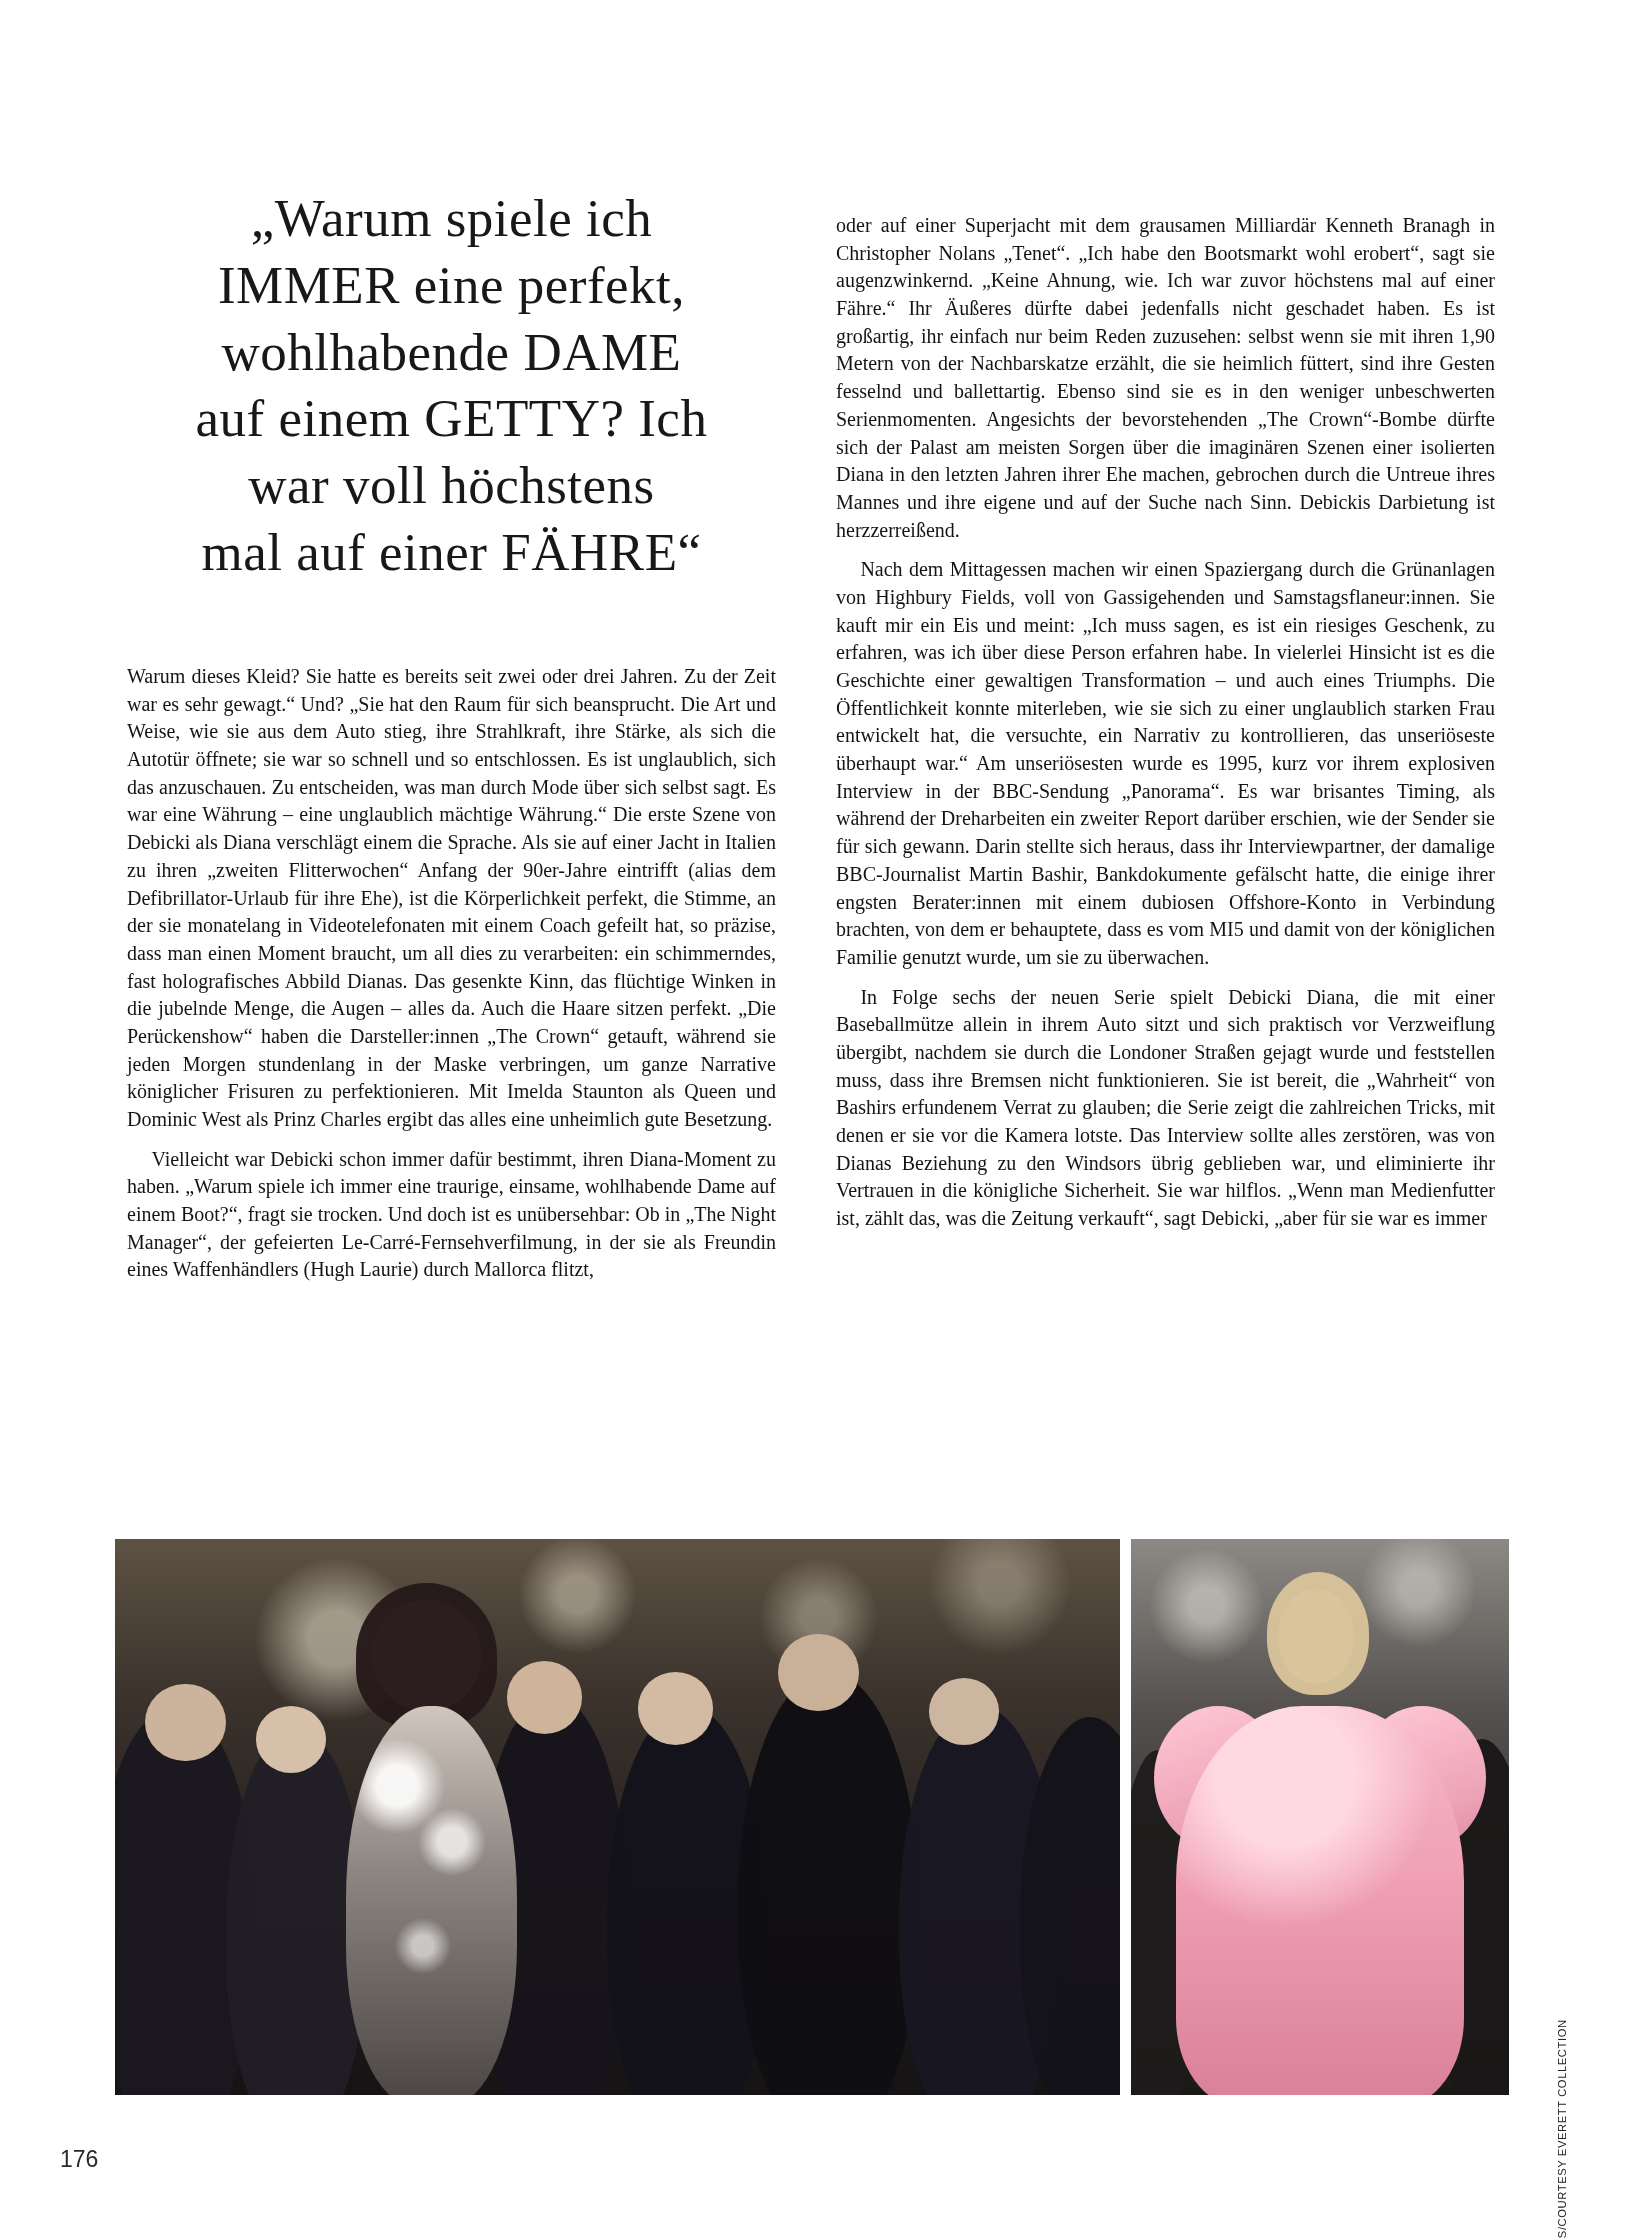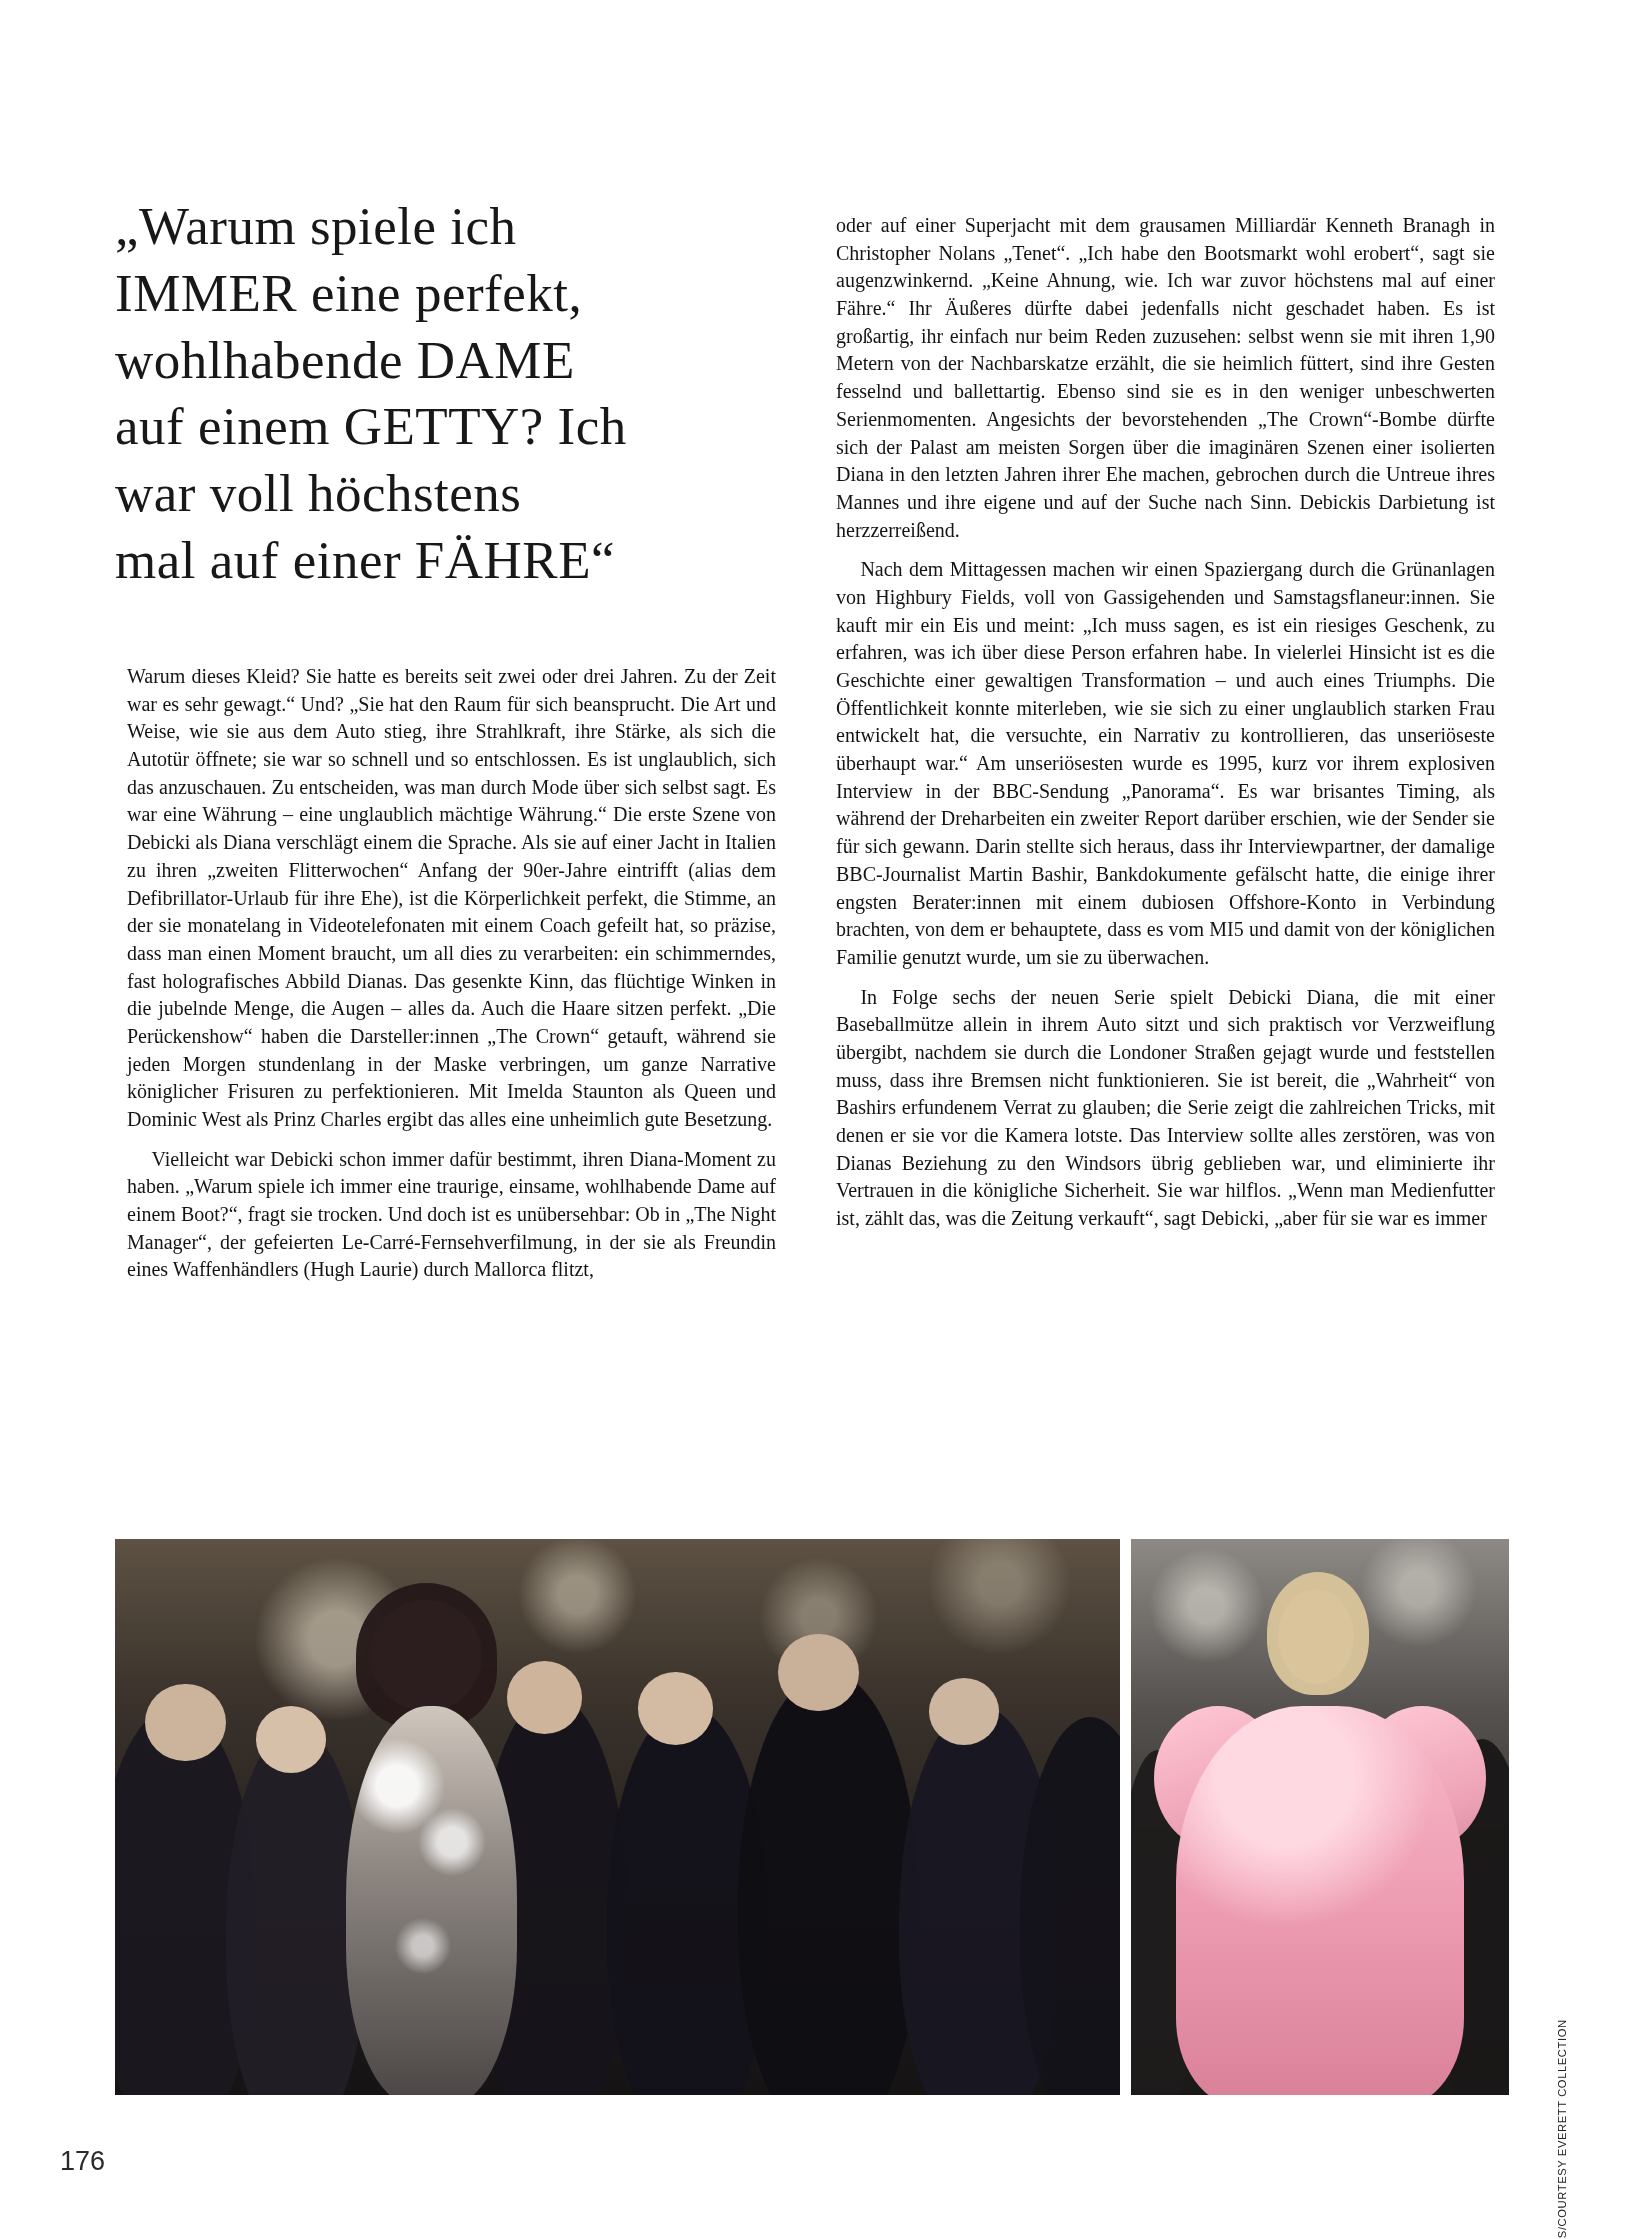--- a/index.html
+++ b/index.html
@@ -14,29 +14,29 @@
     background: #ffffff;
     font-family: "Liberation Serif", serif;
     color: #1a1a1a;
     overflow: hidden;
   }
 
   
   .headline {
     position: absolute;
     left: 115px;
-    top: 193px;
+    top: 185px;
     width: 673px;
     font-family: "Liberation Serif", serif;
     font-weight: 300;
     font-size: 53px;
     line-height: 1.26;
     letter-spacing: 0.5px;
     color: #181818;
-    text-align: left;
+    text-align: center;
   }
   .headline .ln { display: block; white-space: nowrap; }
 
   
   .col {
     position: absolute;
     width: 673px;
     font-size: 20px;
     line-height: 1.385;
     text-align: justify;
@@ -151,21 +151,21 @@
     letter-spacing: 0.6px;
     color: #222;
   }
 
   
   .folio {
     position: absolute;
     left: 60px;
     top: 2146px;
     font-family: "Liberation Sans", sans-serif;
-    font-size: 27px;
+    font-size: 23px;
     color: #2a2a2a;
     text-align: center;
   }
 </style>
 </head>
 <body>
 
 <div class="page">
 
   <div class="headline">

